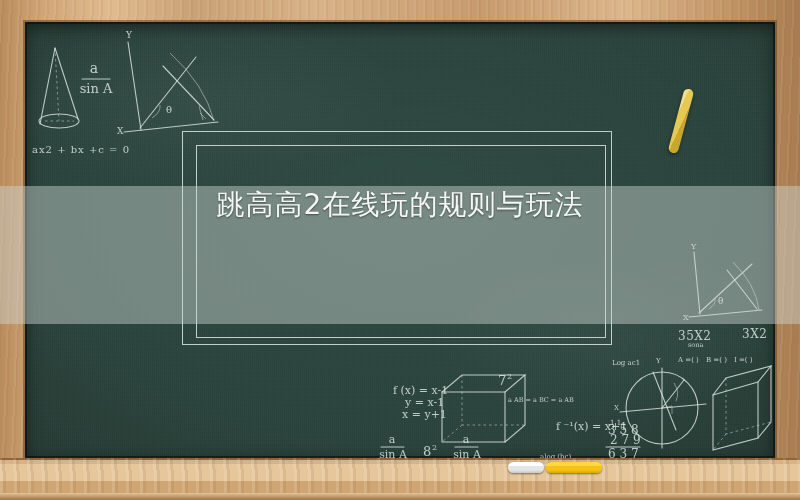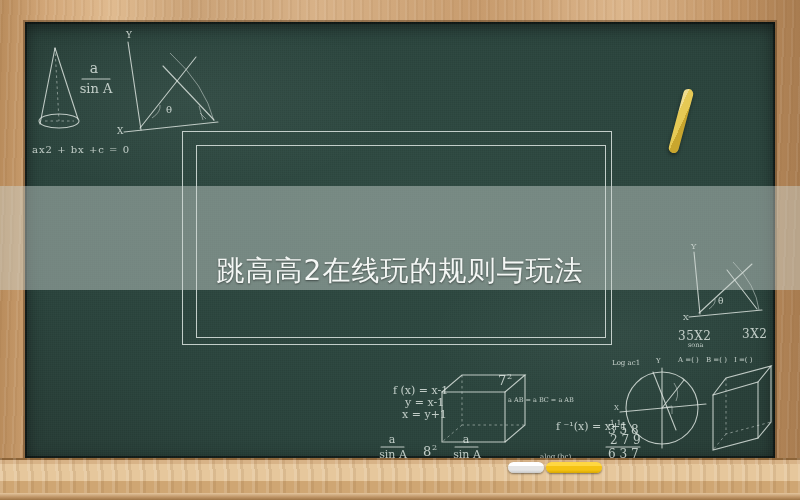--- a/index.html
+++ b/index.html
@@ -101,23 +101,23 @@
   }
   .chalk-stick-upright{
     position:absolute; left:676px; top:88px; width:10px; height:66px;
     border-radius:6px; transform:rotate(15deg);
     background:linear-gradient(100deg,#f0dc8d 0 22%, #e6c955 22% 58%, #c9a62e 58% 100%);
     box-shadow:0 2px 4px rgba(0,0,0,.4);
   }
 
   
   .band{
-    position:absolute; left:0; right:0; top:186px; height:104px;
+    position:absolute; left:0; right:0; top:186px; height:138px;
     background:rgba(205,214,210,.46);
-    display:flex; align-items:flex-end; justify-content:center;
+    display:flex; align-items:flex-start; justify-content:center;
   }
   .title{
     color:#f4f7f5; font-size:28px; letter-spacing:1px; white-space:nowrap;
     text-shadow:0 1px 2px rgba(0,0,0,.45);
     font-family:"DejaVu Sans","Liberation Sans",sans-serif;
   }
 </style>
 </head>
 <body>
 

